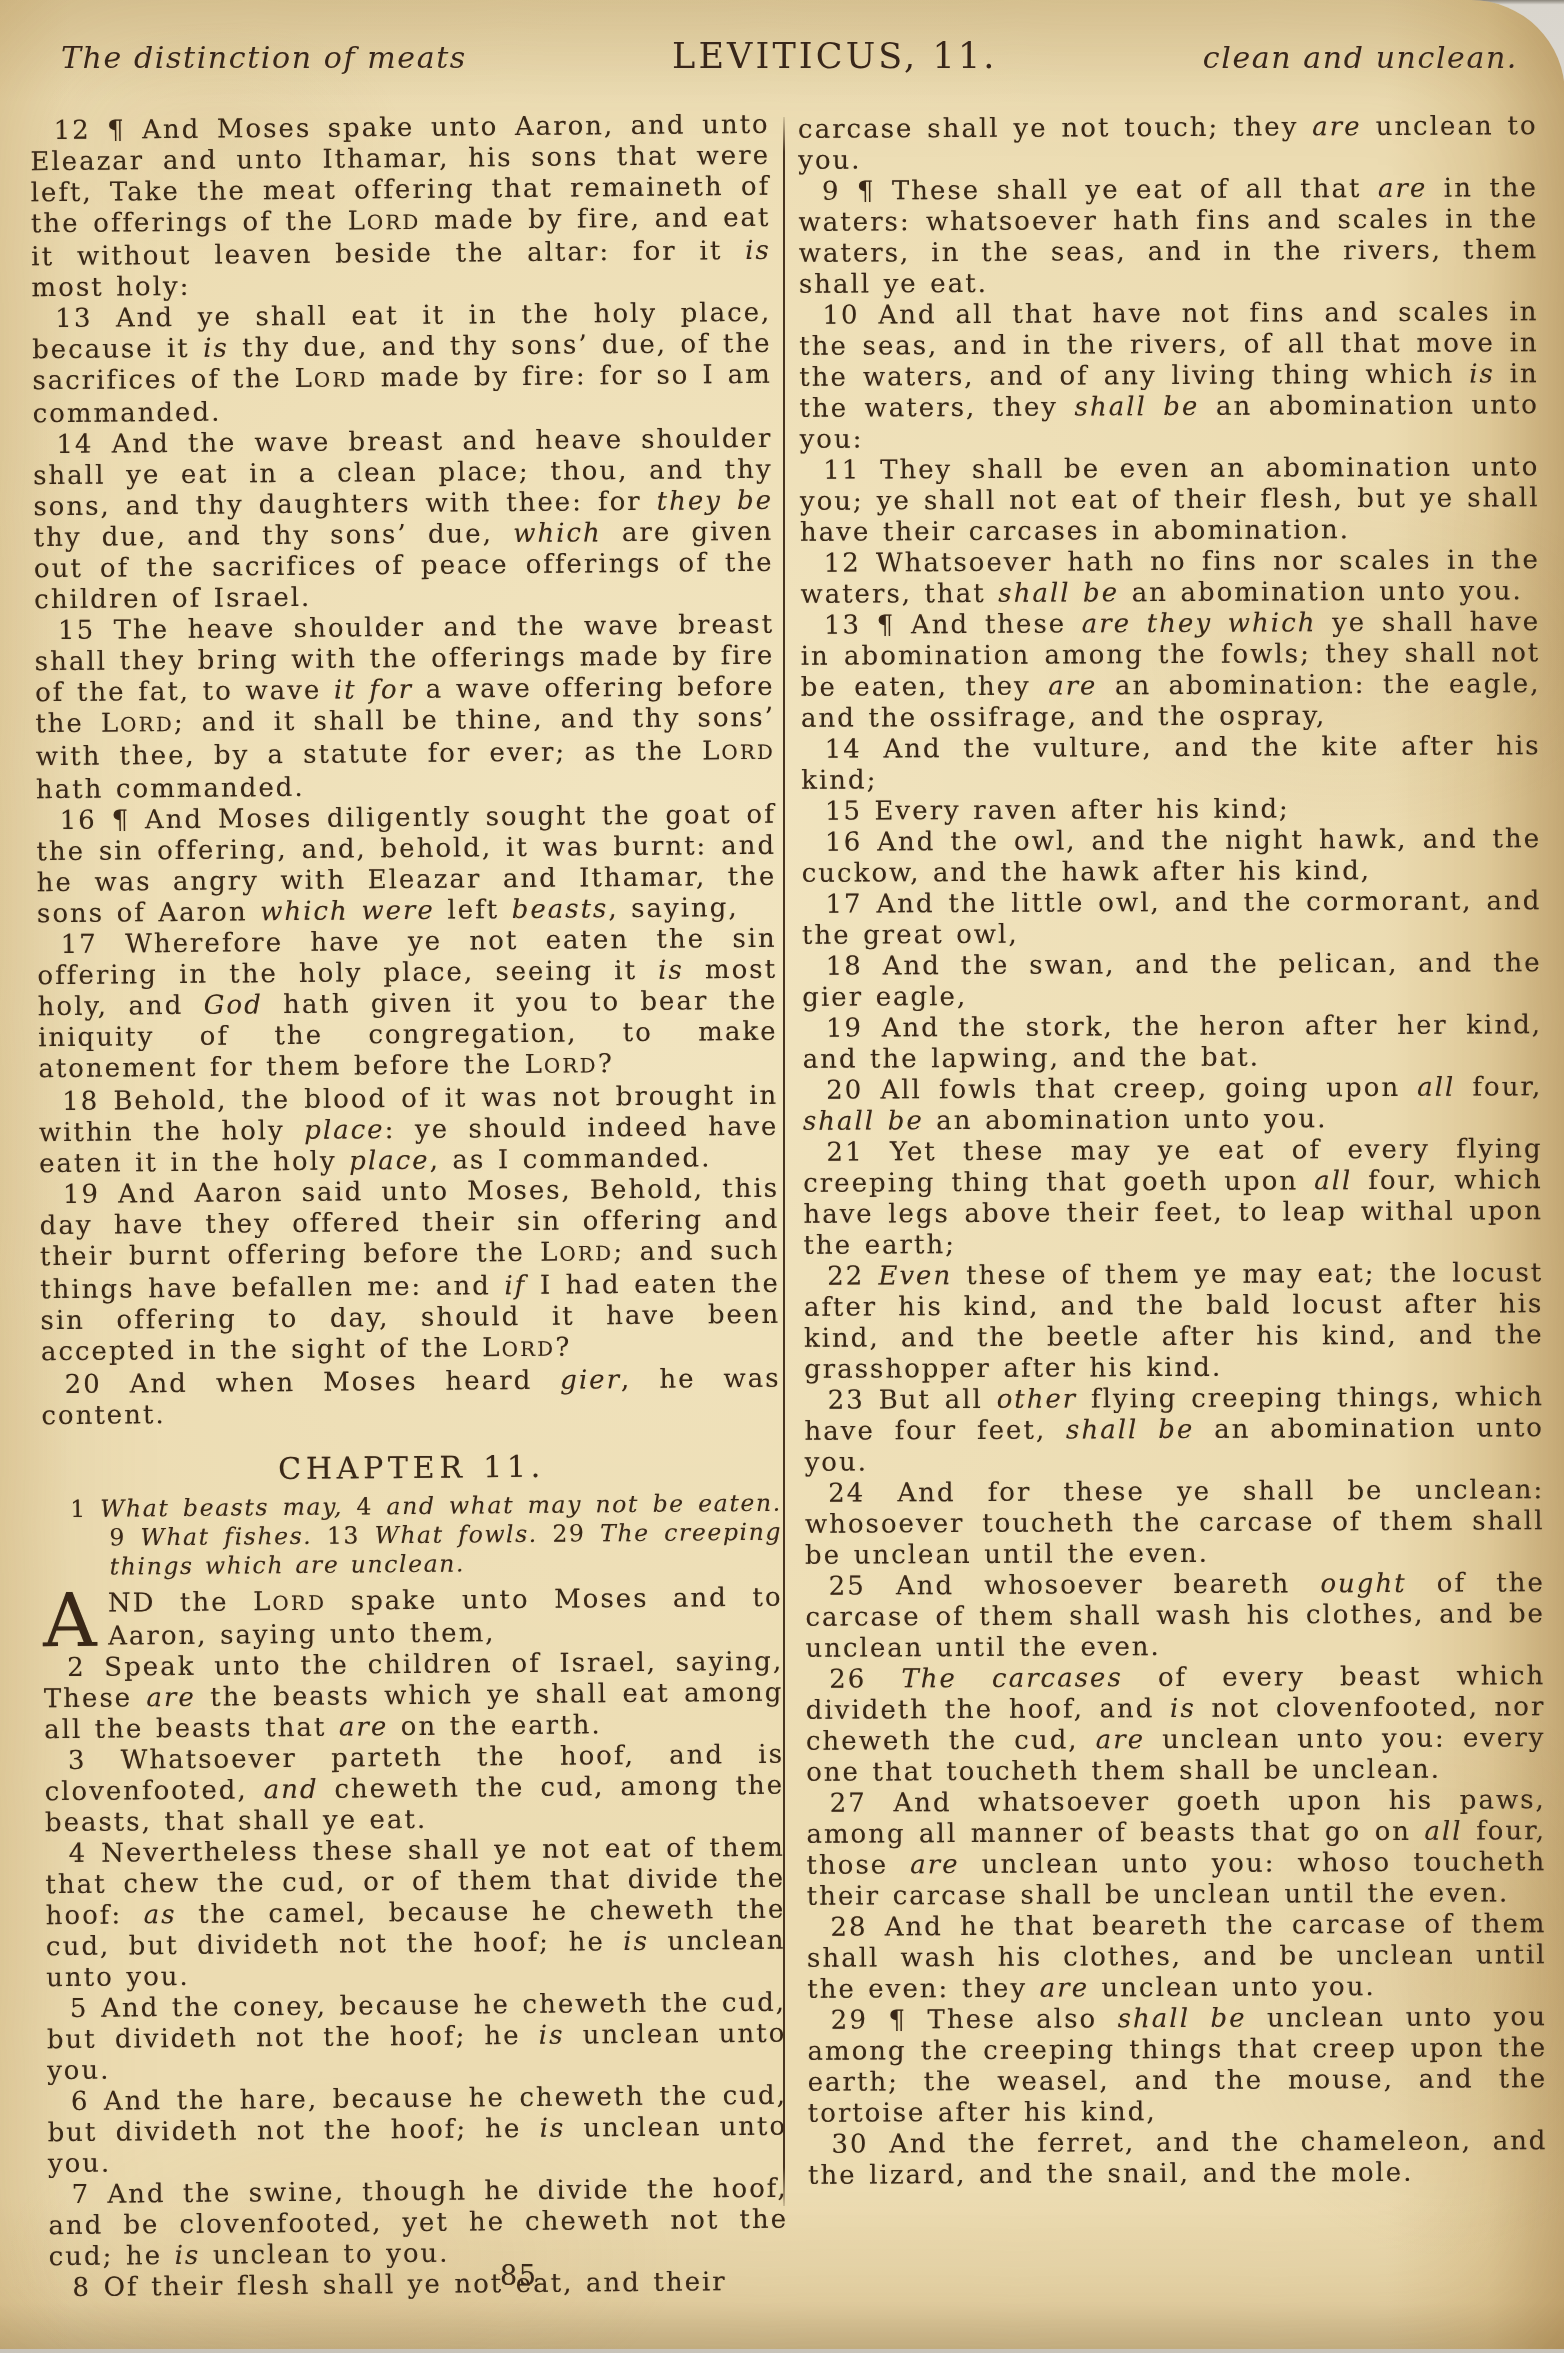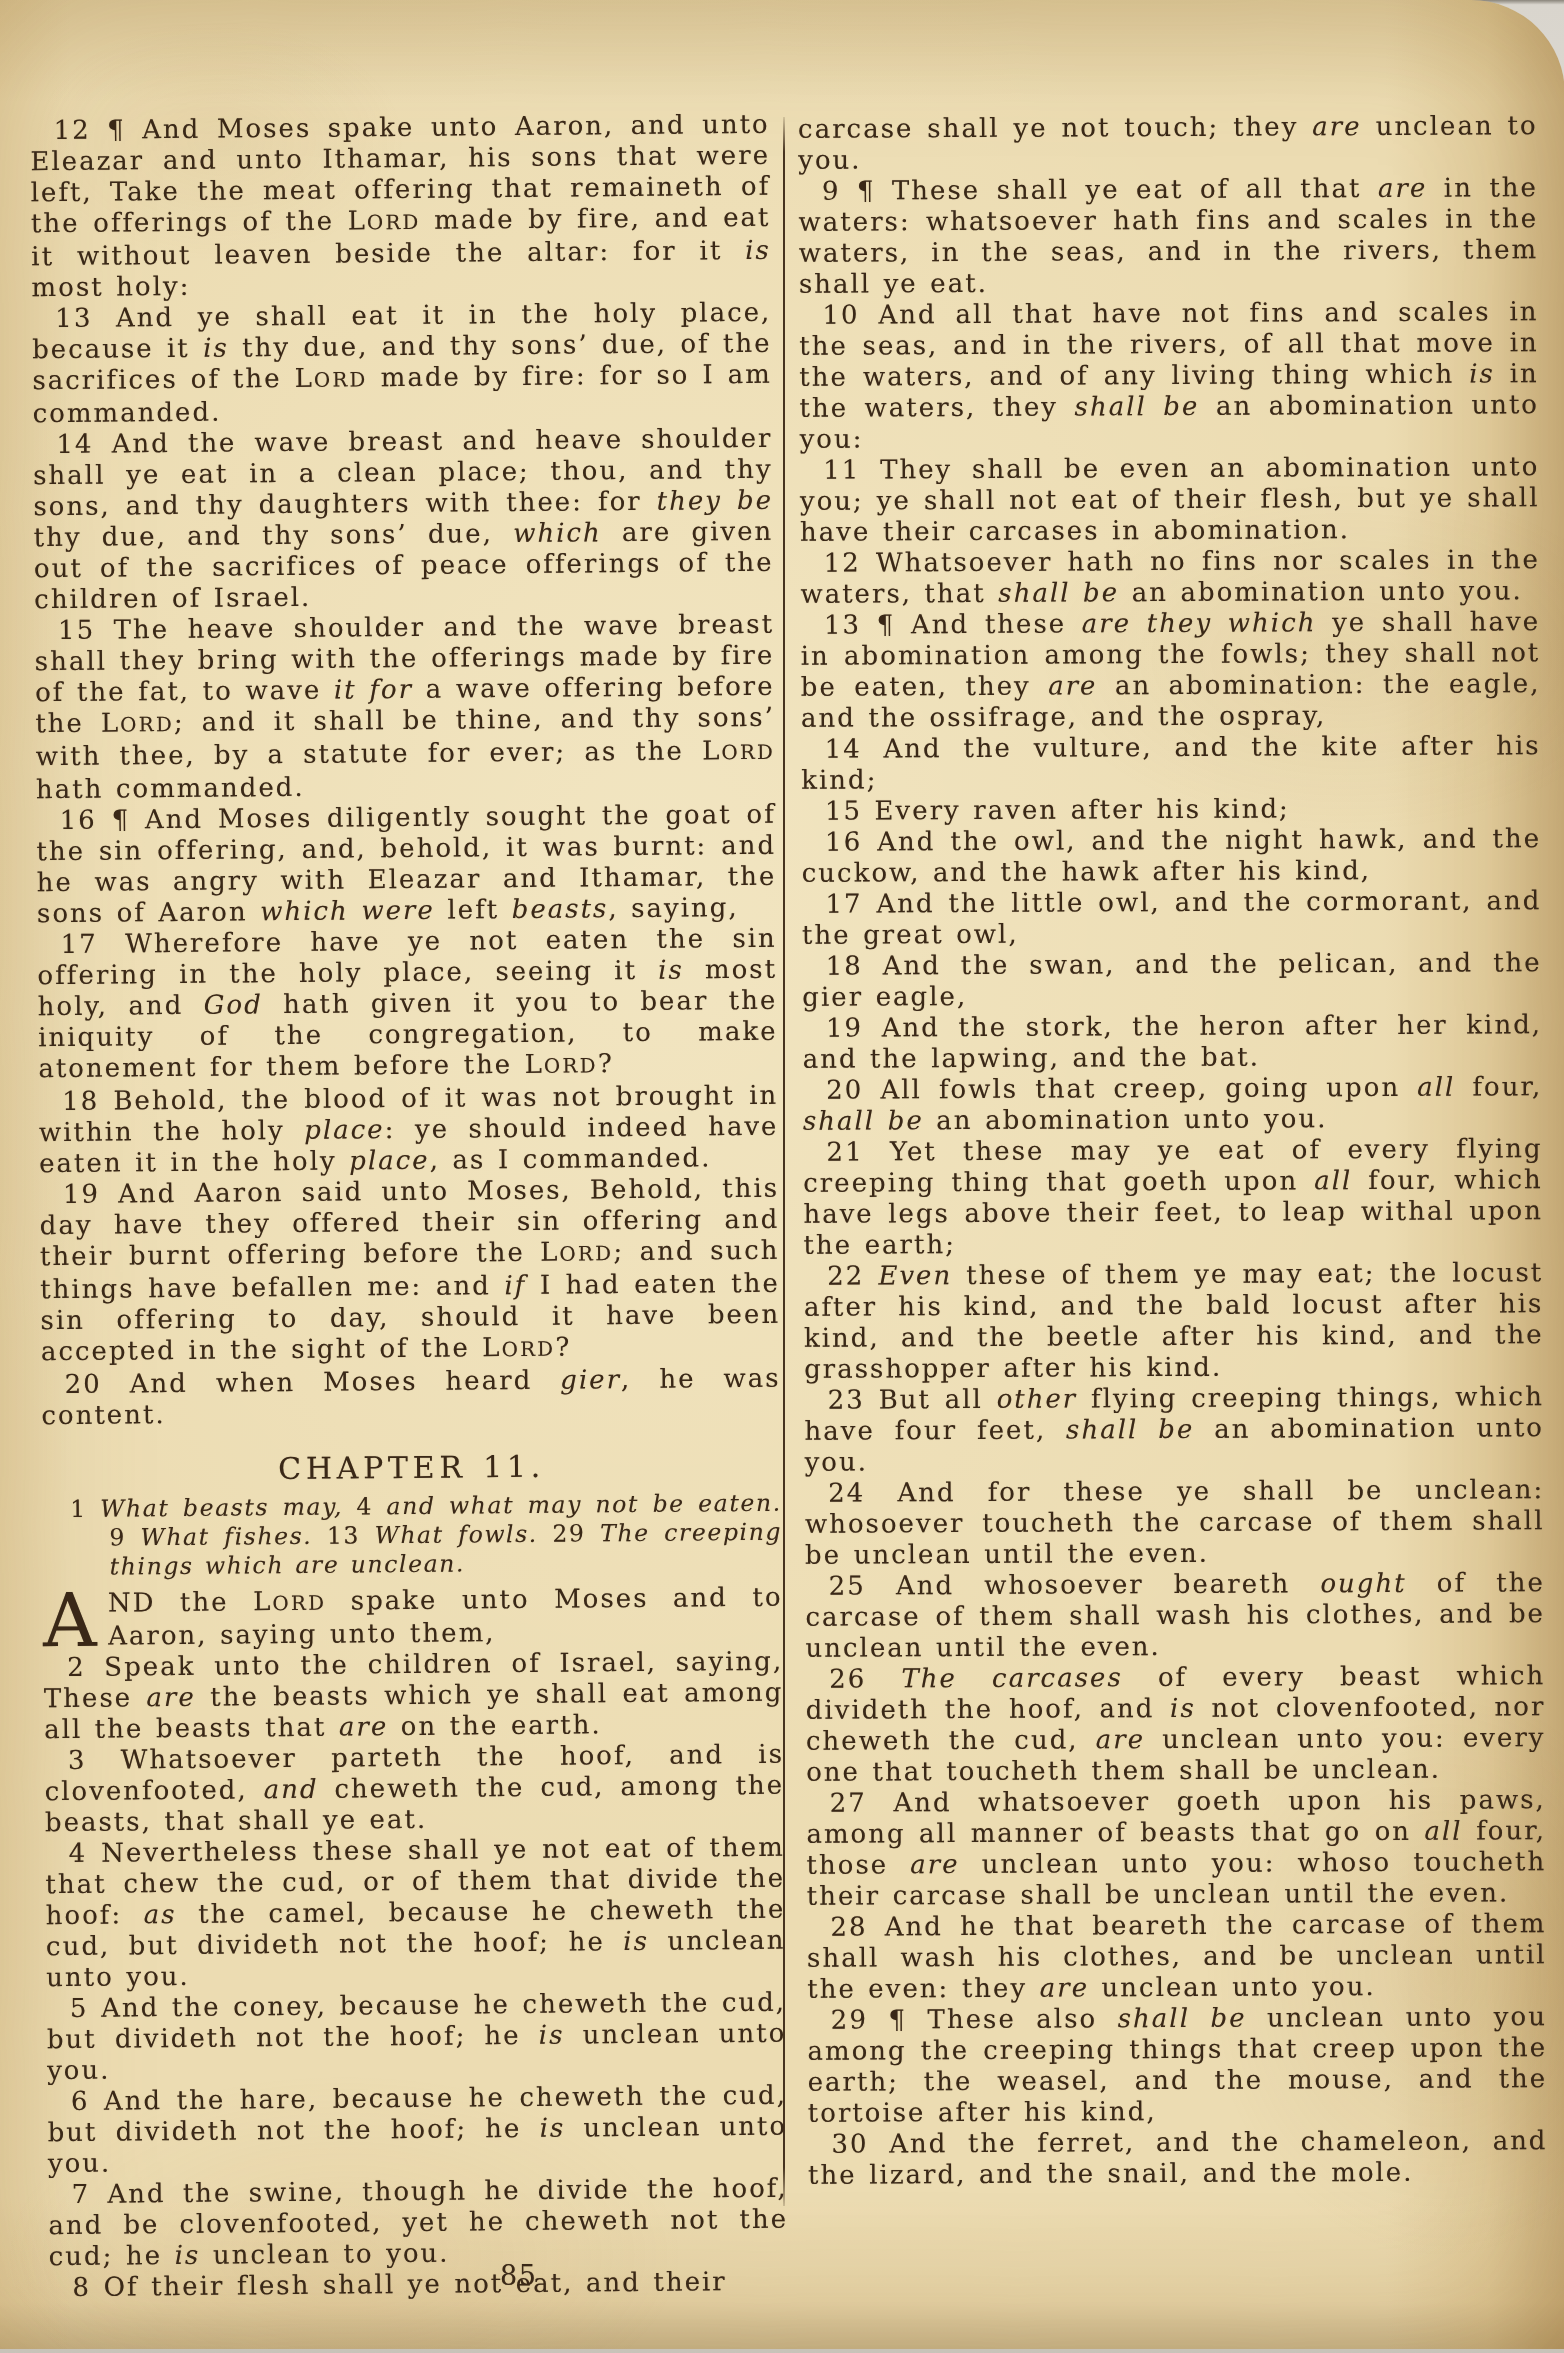--- a/index.html
+++ b/index.html
@@ -74,20 +74,25 @@
   .page-number {
     position: absolute; top: 2260px; left: 500px;
     font-size: 27px; letter-spacing: 1.6px; color: #3a2817;
     text-shadow: 0 0 0.8px rgba(58,40,23,0.40);
   }
 </style>
 </head>
 <body>
 
 <div class="page">
+  <div class="running-head">
+    <span class="side">The distinction of meats</span>
+    <span class="book">LEVITICUS, 11.</span>
+    <span class="side">clean and unclean.</span>
+  </div>
 
   <div class="columns">
     <div class="col col-left" id="col-left">
         <p class="verse">12 ¶ And Moses spake unto Aaron, and unto Eleazar and unto Ithamar, his sons that were left, Take the meat offering that remaineth of the offerings of the L<span class="sc">ORD</span> made by fire, and eat it without leaven beside the altar: for it <i>is</i> most holy:</p>
         <p class="verse">13 And ye shall eat it in the holy place, because it <i>is</i> thy due, and thy sons’ due, of the sacrifices of the L<span class="sc">ORD</span> made by fire: for so I am commanded.</p>
         <p class="verse">14 And the wave breast and heave shoulder shall ye eat in a clean place; thou, and thy sons, and thy daughters with thee: for <i>they be</i> thy due, and thy sons’ due, <i>which</i> are given out of the sacrifices of peace offerings of the children of Israel.</p>
         <p class="verse">15 The heave shoulder and the wave breast shall they bring with the offerings made by fire of the fat, to wave <i>it for</i> a wave offering before the L<span class="sc">ORD</span>; and it shall be thine, and thy sons’ with thee, by a statute for ever; as the L<span class="sc">ORD</span> hath commanded.</p>
         <p class="verse">16 ¶ And Moses diligently sought the goat of the sin offering, and, behold, it was burnt: and he was angry with Eleazar and Ithamar, the sons of Aaron <i>which were</i> left <i>beasts</i>, saying,</p>
         <p class="verse">17 Wherefore have ye not eaten the sin offering in the holy place, seeing it <i>is</i> most holy, and <i>God</i> hath given it you to bear the iniquity of the congregation, to make atonement for them before the L<span class="sc">ORD</span>?</p>
         <p class="verse">18 Behold, the blood of it was not brought in within the holy <i>place</i>: ye should indeed have eaten it in the holy <i>place</i>, as I commanded.</p>

